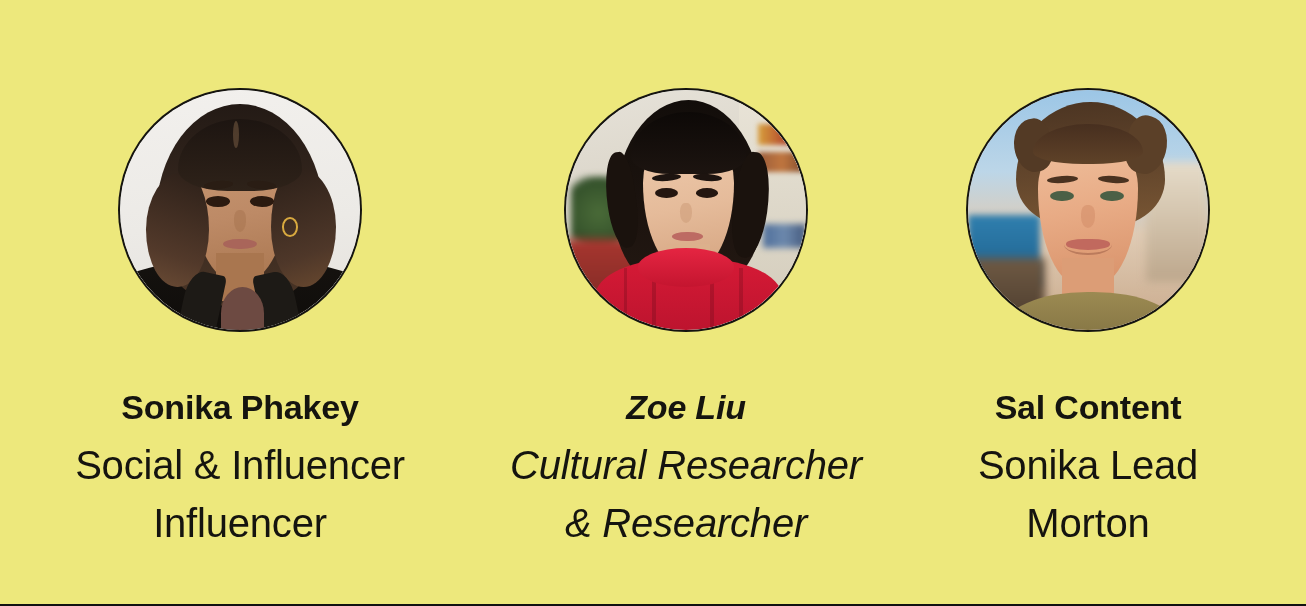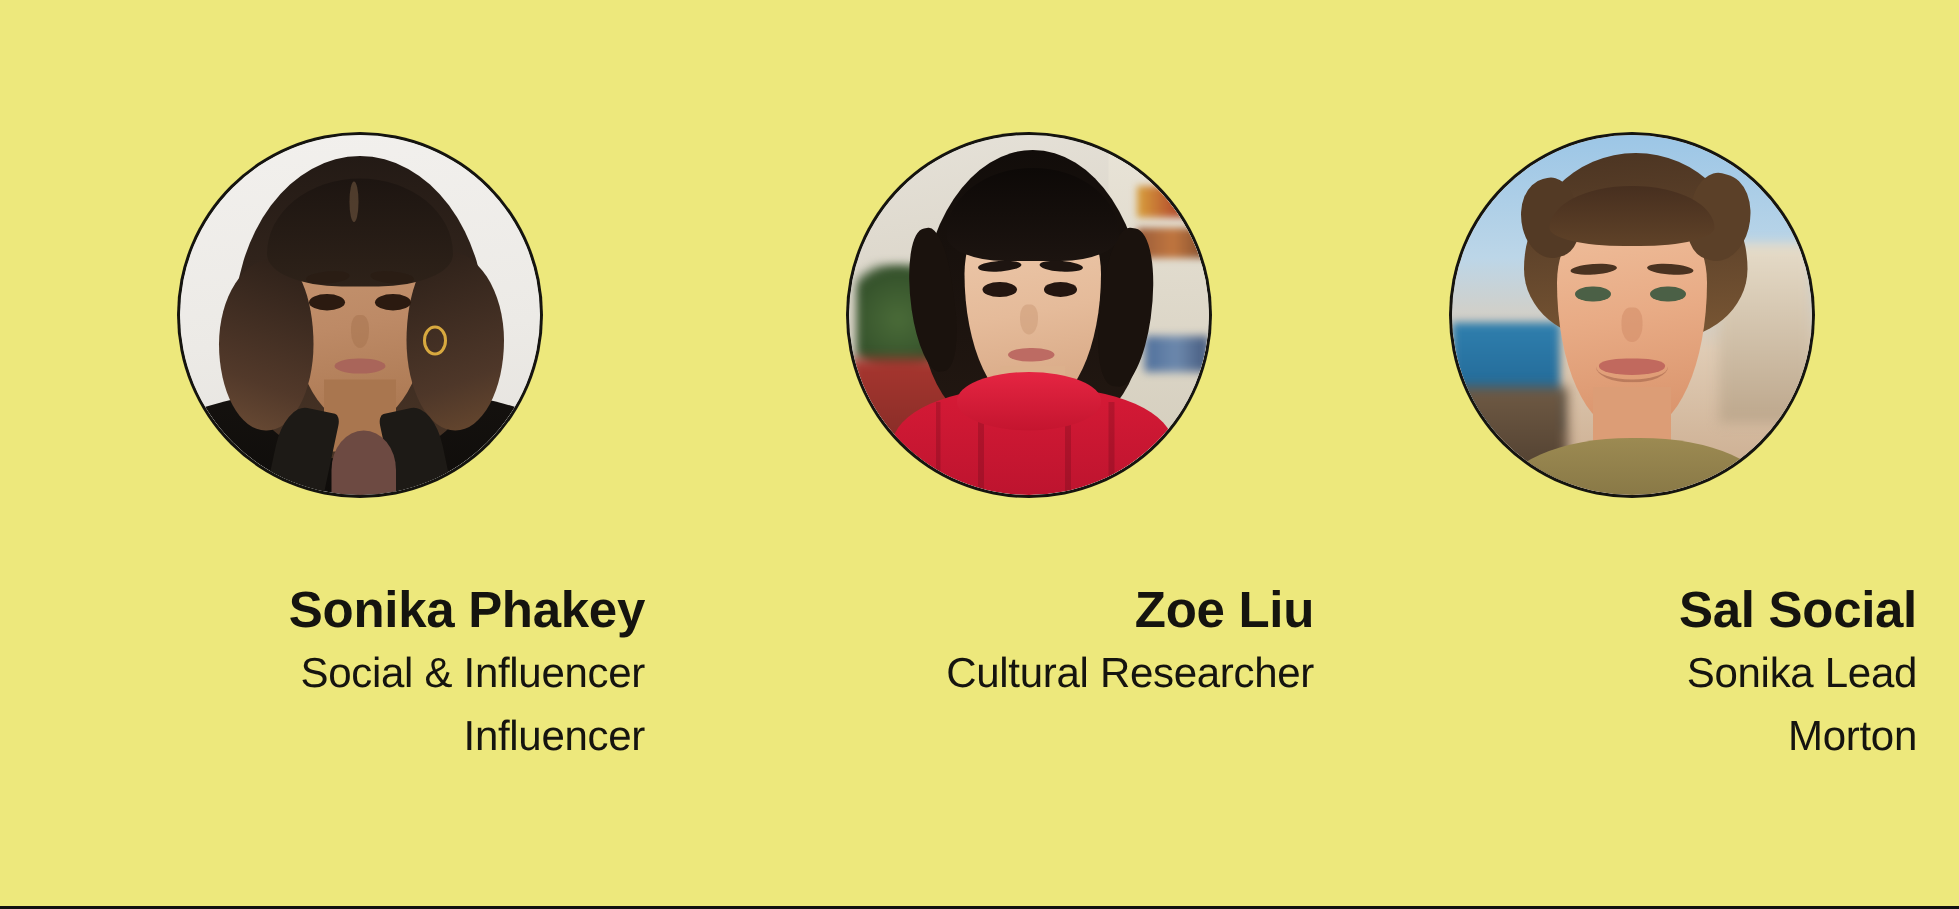--- a/index.html
+++ b/index.html
@@ -29,24 +29,24 @@
     left: 0;
     top: 0;
     width: 1306px;
     height: 604px;
   }
 
   .member {
     position: absolute;
     top: 90px;
     width: 380px;
-    text-align: right;
+    text-align: center;
   }
   .member.m0 { left: 50px; }
-  .member.m1 { left: 496px; }
+  .member.m1 { left: 496px; font-style: italic; }
   .member.m2 { left: 898px; }
 
   
   .avatar {
     position: relative;
     width: 240px;
     height: 240px;
     margin: 0 auto;
     border-radius: 50%;
     overflow: hidden;
@@ -266,25 +266,26 @@
     color: #15140f;
   }
   .member-name {
     font-size: 34px;
     font-weight: 700;
     line-height: 42px;
     letter-spacing: -0.2px;
     white-space: nowrap;
   }
   .member-role {
-    font-size: 28px;
+    font-size: 40px;
     font-weight: 400;
     line-height: 42px;
     letter-spacing: -0.2px;
     white-space: nowrap;
+    margin-top: 16px;
   }
 </style>
 </head>
 <body>
 
 <div id="stage">
   <div class="team-row">
 
     <div class="member m0">
       <div class="avatar a1">
@@ -343,20 +344,21 @@
           <div class="layer brow-r"></div>
           <div class="layer eye-l"></div>
           <div class="layer eye-r"></div>
           <div class="layer nose"></div>
           <div class="layer lip"></div>
         </div>
       </div>
       <div class="caption">
         <div class="member-name">Zoe Liu</div>
         <div class="member-role">Cultural Researcher</div>
+        <div class="member-role">&amp; Researcher</div>
       </div>
     </div>
 
     <div class="member m2">
       <div class="avatar a3">
         <div class="photo">
           <div class="layer bg"></div>
           <div class="layer sea"></div>
           <div class="layer rock"></div>
           <div class="layer build"></div>
@@ -370,20 +372,20 @@
           <div class="layer brow-l"></div>
           <div class="layer brow-r"></div>
           <div class="layer eye-l"></div>
           <div class="layer eye-r"></div>
           <div class="layer nose"></div>
           <div class="layer smile"></div>
           <div class="layer lip"></div>
         </div>
       </div>
       <div class="caption">
-        <div class="member-name">Sal Social</div>
+        <div class="member-name">Sal Content</div>
         <div class="member-role">Sonika Lead</div>
         <div class="member-role">Morton</div>
       </div>
     </div>
 
   </div>
 </div>
 
 </body></html>

